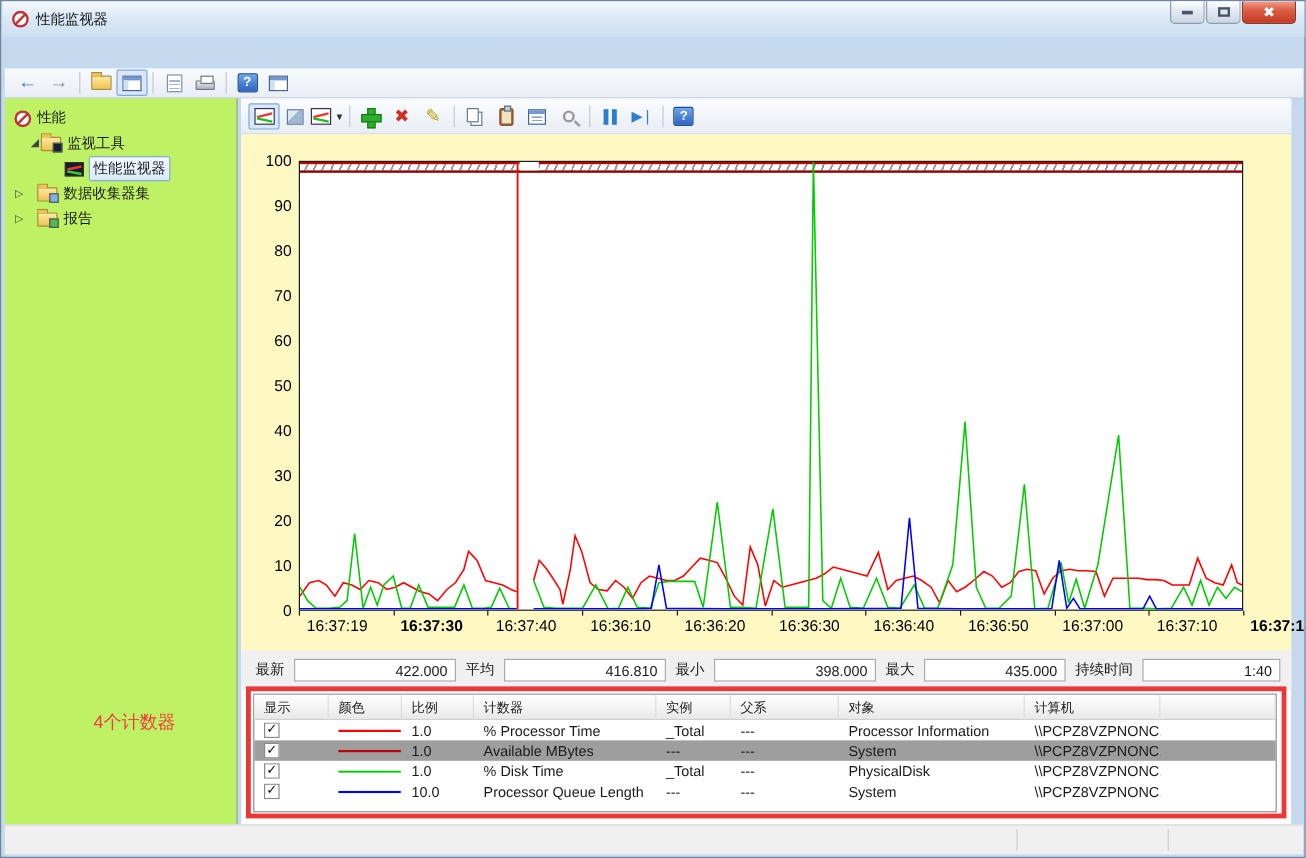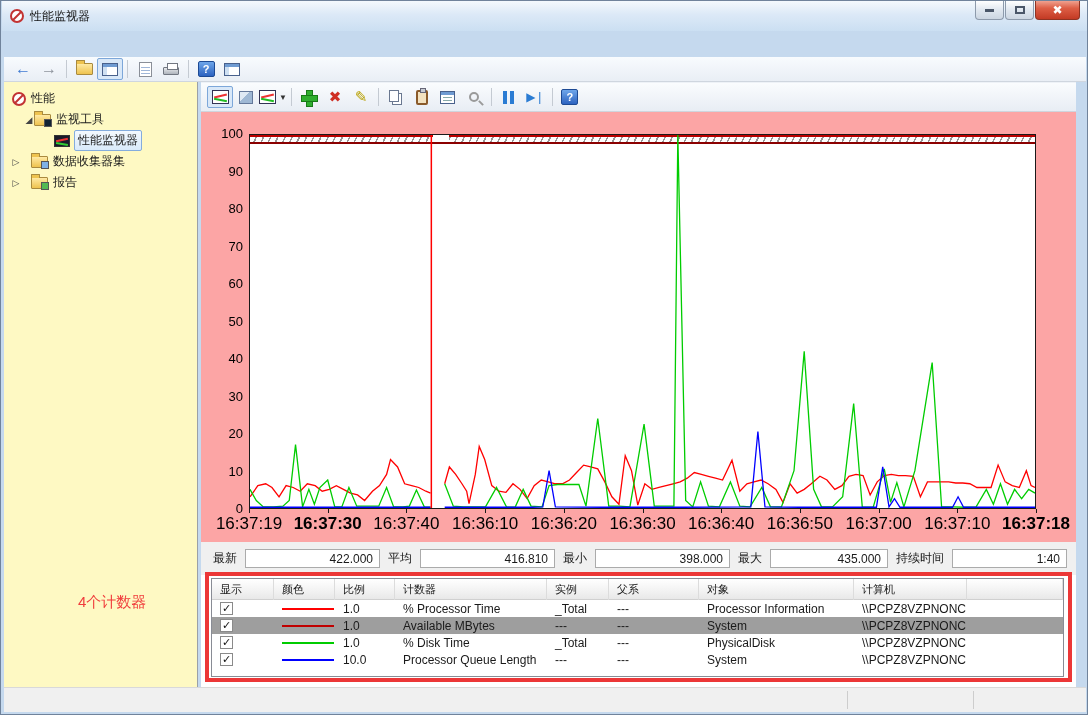--- a/index.html
+++ b/index.html
@@ -47,21 +47,21 @@
   .i-console::before { content:""; position:absolute; left:0; top:0; right:0; height:3px; background:#6f9bd2; }
   .i-console::after { content:""; position:absolute; left:0; top:3px; width:4px; bottom:0; background:#cfe0f2; }
   .i-page { width:13px; height:15px; background:#fff; border:1px solid #8a8f98;
     background-image:repeating-linear-gradient(#fff 0 2px,#9fb6d8 2px 3px); background-size:9px 100%; background-position:1px 2px; background-repeat:no-repeat; }
   .i-printer { width:16px; height:8px; background:linear-gradient(#e7e9ec,#aeb4bc); border:1px solid #717781; border-radius:1px; position:relative; margin-top:4px; }
   .i-printer::before { content:""; position:absolute; left:3px; top:-5px; width:9px; height:5px; background:#fff; border:1px solid #717781; }
   .i-help { width:17px; height:16px; background:linear-gradient(#6ea6ea,#2d63c0); color:#fff; font-weight:bold; font-size:11px;
     border:1px solid #1d4a94; border-radius:2px; display:flex; align-items:center; justify-content:center; }
 
   
-  .left-pane { position:absolute; left:3px; top:81px; width:194px; height:605px; background:#fef9c3; border-right:1px solid #9aa0a8; }
+  .left-pane { position:absolute; left:3px; top:81px; width:194px; height:605px; background:#bef264; border-right:1px solid #9aa0a8; }
   .right-pane { position:absolute; left:200px; top:81px; width:875px; height:605px; background:#fff; }
   .statusbar { position:absolute; left:3px; top:686px; width:1082px; height:25px; background:#f0f0f0; border-top:1px solid #d9d9d9; }
   .sb-div { position:absolute; top:3px; bottom:3px; width:1px; background:#cdcdcd; }
 
   
   .tree { padding-top:6px; }
   .tree-row { display:flex; align-items:center; height:21px; }
   .twisty { width:10px; margin-left:7px; color:#444; font-size:9px; text-align:center; }
   .i-perf { width:14px; height:14px; border-radius:50%; border:2px solid #c23333; position:relative; background:#fff; flex:none; }
   .i-perf::after { content:""; position:absolute; left:-1px; top:4px; width:12px; height:2px; background:#c23333; transform:rotate(-45deg); }
@@ -96,33 +96,33 @@
   .i-props { width:15px; height:13px; border:1px solid #49618c; background:#fff; position:relative; }
   .i-props::before { content:""; position:absolute; left:0; top:0; right:0; height:3px; background:#6f9bd2; }
   .i-props::after { content:""; position:absolute; left:2px; top:5px; width:9px; height:5px; background:repeating-linear-gradient(#8aa 0 1px,#fff 1px 3px); }
   .i-zoom { width:10px; height:10px; border:2px solid #9a9a9a; border-radius:50%; position:relative; }
   .i-zoom::after { content:""; position:absolute; left:7px; top:8px; width:6px; height:2px; background:#9a9a9a; transform:rotate(45deg); }
   .i-pause { display:flex; gap:3px; }
   .i-pause i { display:block; width:4px; height:13px; background:#2b7cd3; }
   .i-step { color:#2b7cd3; font-size:12px; font-weight:bold; letter-spacing:-1px; }
 
   
-  .chart-surface { position:absolute; left:0; top:30px; width:875px; height:430px; background:#fca5a5; }
+  .chart-surface { position:absolute; left:0; top:30px; width:875px; height:430px; background:#fef9c3; }
   .plot { position:absolute; left:48px; top:22px; width:787px; height:375px; background:#fff; border:1px solid #1a1a1a; }
   .clip-top { position:absolute; left:0; right:0; top:0; height:2px; background:#bb0000; }
   .clip-band { position:absolute; left:0; right:0; top:2px; height:5px;
      background:repeating-linear-gradient(115deg,#ffffff 0 5px,#969696 5px 6.5px); }
   .clip-bot { position:absolute; left:0; right:0; top:7px; height:2px; background:#8b0000; }
   .clip-gap { position:absolute; top:0; height:7px; background:#fff; z-index:2; }
   .plot svg { position:absolute; left:0; top:0; width:100%; height:100%; z-index:3; }
   .ylabels { position:absolute; left:8px; top:14px; width:34px; height:391px;
      display:flex; flex-direction:column; justify-content:space-between; align-items:flex-end; }
   .ylabel { font-size:13px; line-height:16px; color:#000; }
   .xlabels { position:absolute; left:48px; top:402px; width:787px; height:18px; }
-  .xlabel { position:absolute; transform:translateX(-50%); font-size:17px; color:#000; white-space:nowrap; }
+  .xlabel { position:absolute; transform:translateX(-50%); font-size:13px; color:#000; white-space:nowrap;margin-left:32px; }
   .xtick { position:absolute; top:-5px; width:1px; height:4px; background:#1a1a1a; }
 
   
   .statsbar { position:absolute; left:0; top:460px; width:875px; height:33px; background:#f0f0f0;
     display:flex; align-items:center; justify-content:flex-end; padding-right:9px; gap:8px; }
   .stat-label { white-space:nowrap; font-size:12px; }
   .stat-box { height:19px; background:#fff; border:1px solid #ababab; display:flex; align-items:center; justify-content:flex-end; padding:0 6px; font-size:12px; }
   .w135 { width:135px; } .w130 { width:118px; } .w115 { width:115px; }
 
   

